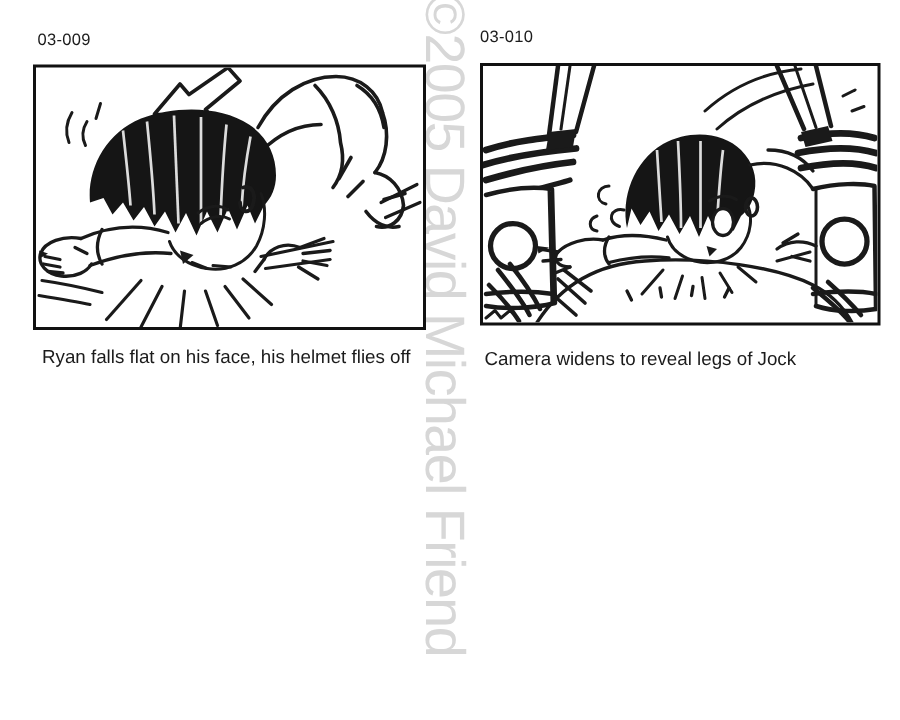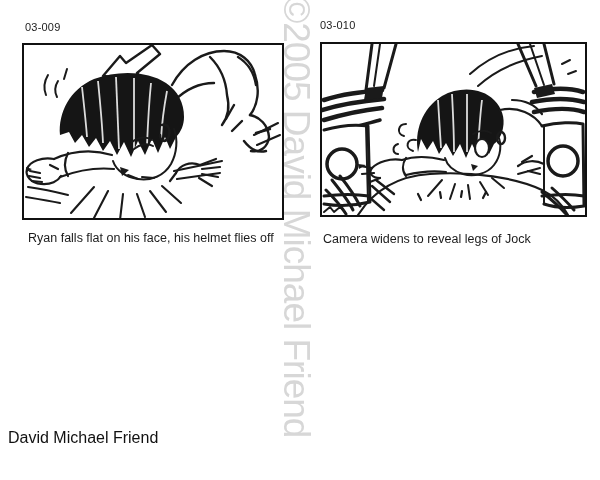--- a/index.html
+++ b/index.html
@@ -234,14 +234,13 @@
       <path d="M18,132 C26,142 33,152 38,162" stroke-width="3"></path>
       <path d="M220,148 C230,156 238,163 244,170" stroke-width="3"></path>
       <path d="M230,144 C239,152 246,159 252,166" stroke-width="3"></path>
     </g>
   </svg>
 </div>
 
 <div class="caption" style="left:323px;top:232px;text-align:right;">Camera widens to reveal legs of Jock</div>
 
 <div class="footer">
-  <div>David Michael Friend</div>
 </div>
 
 </body></html>

